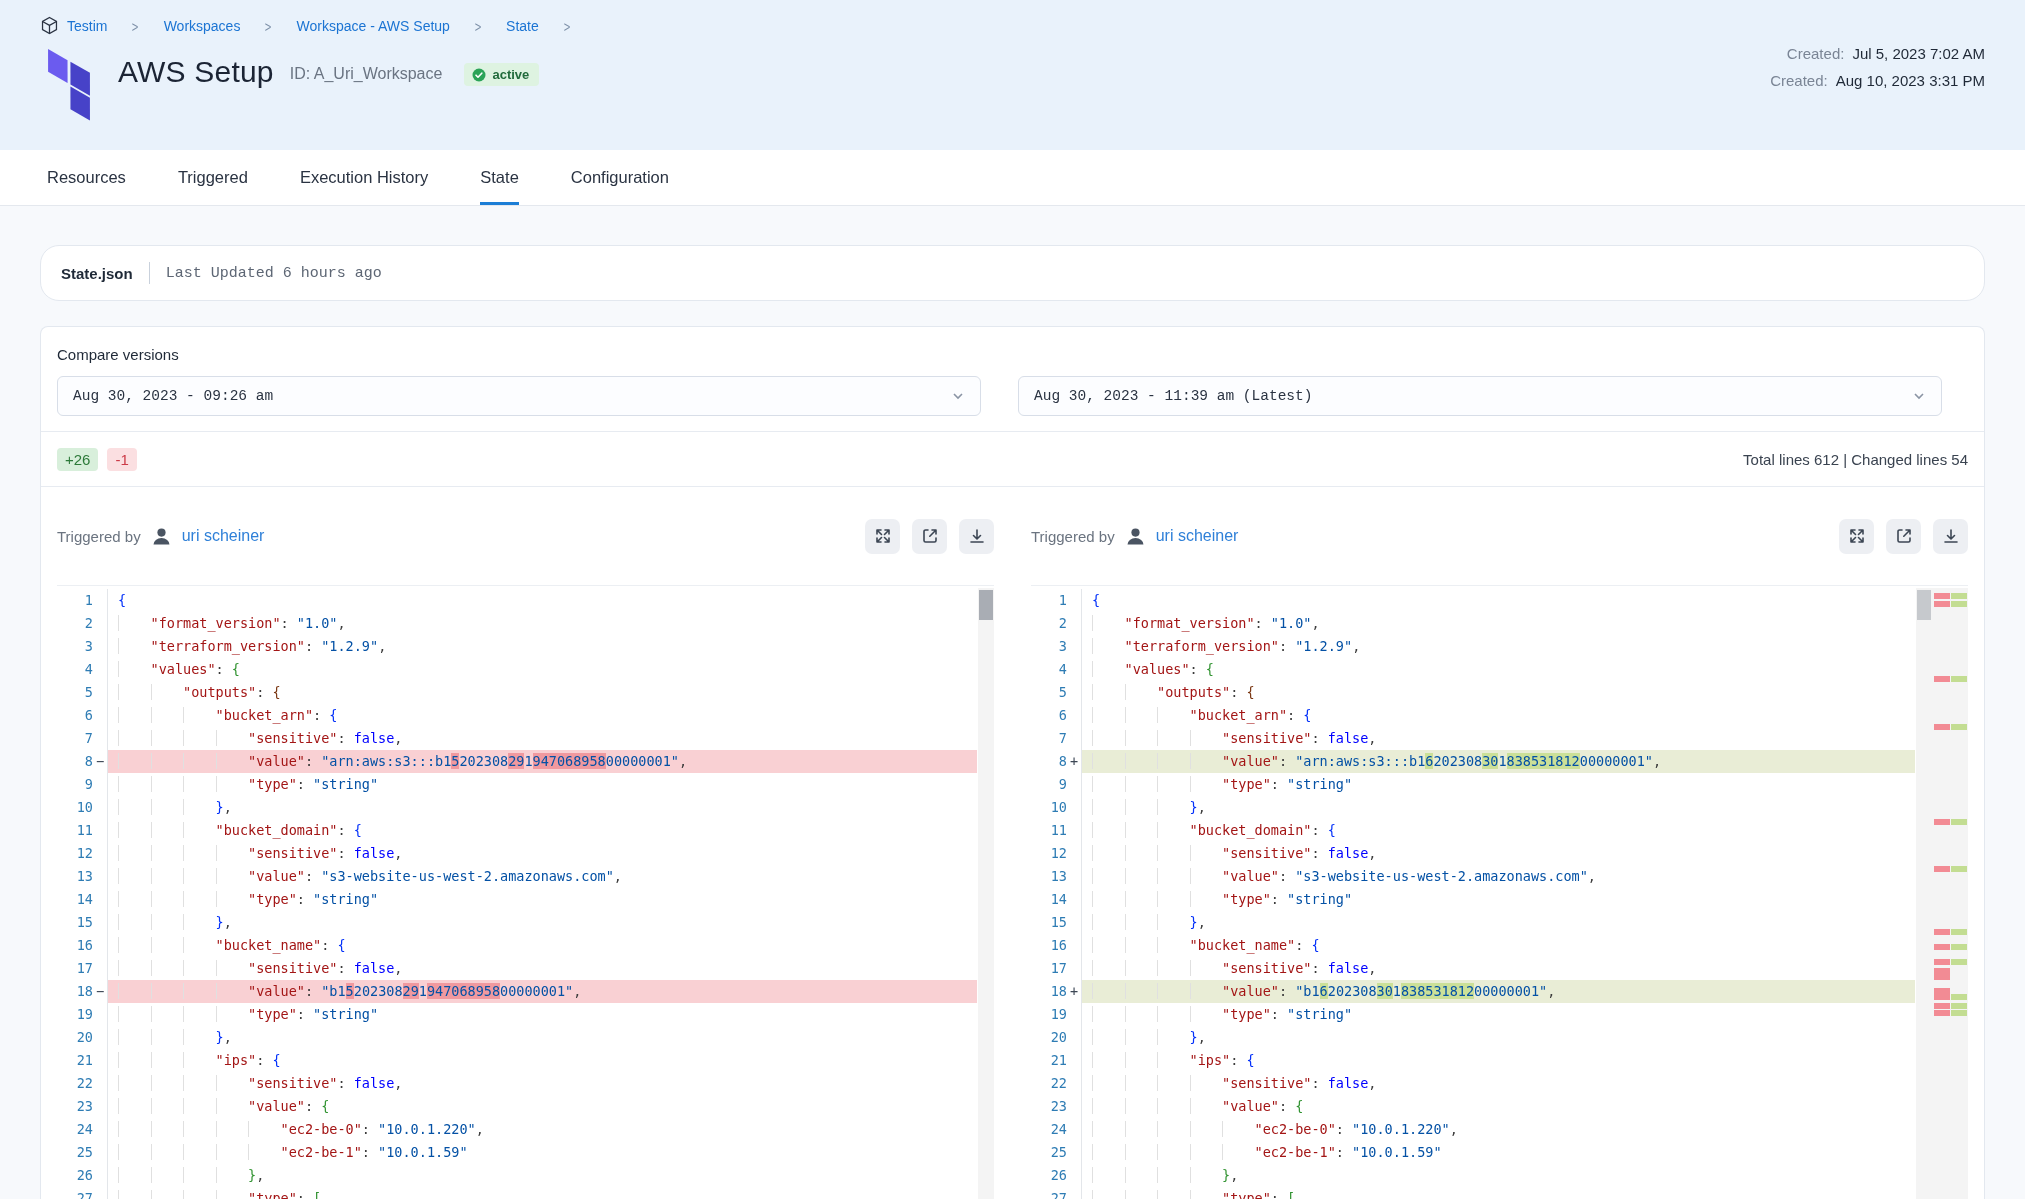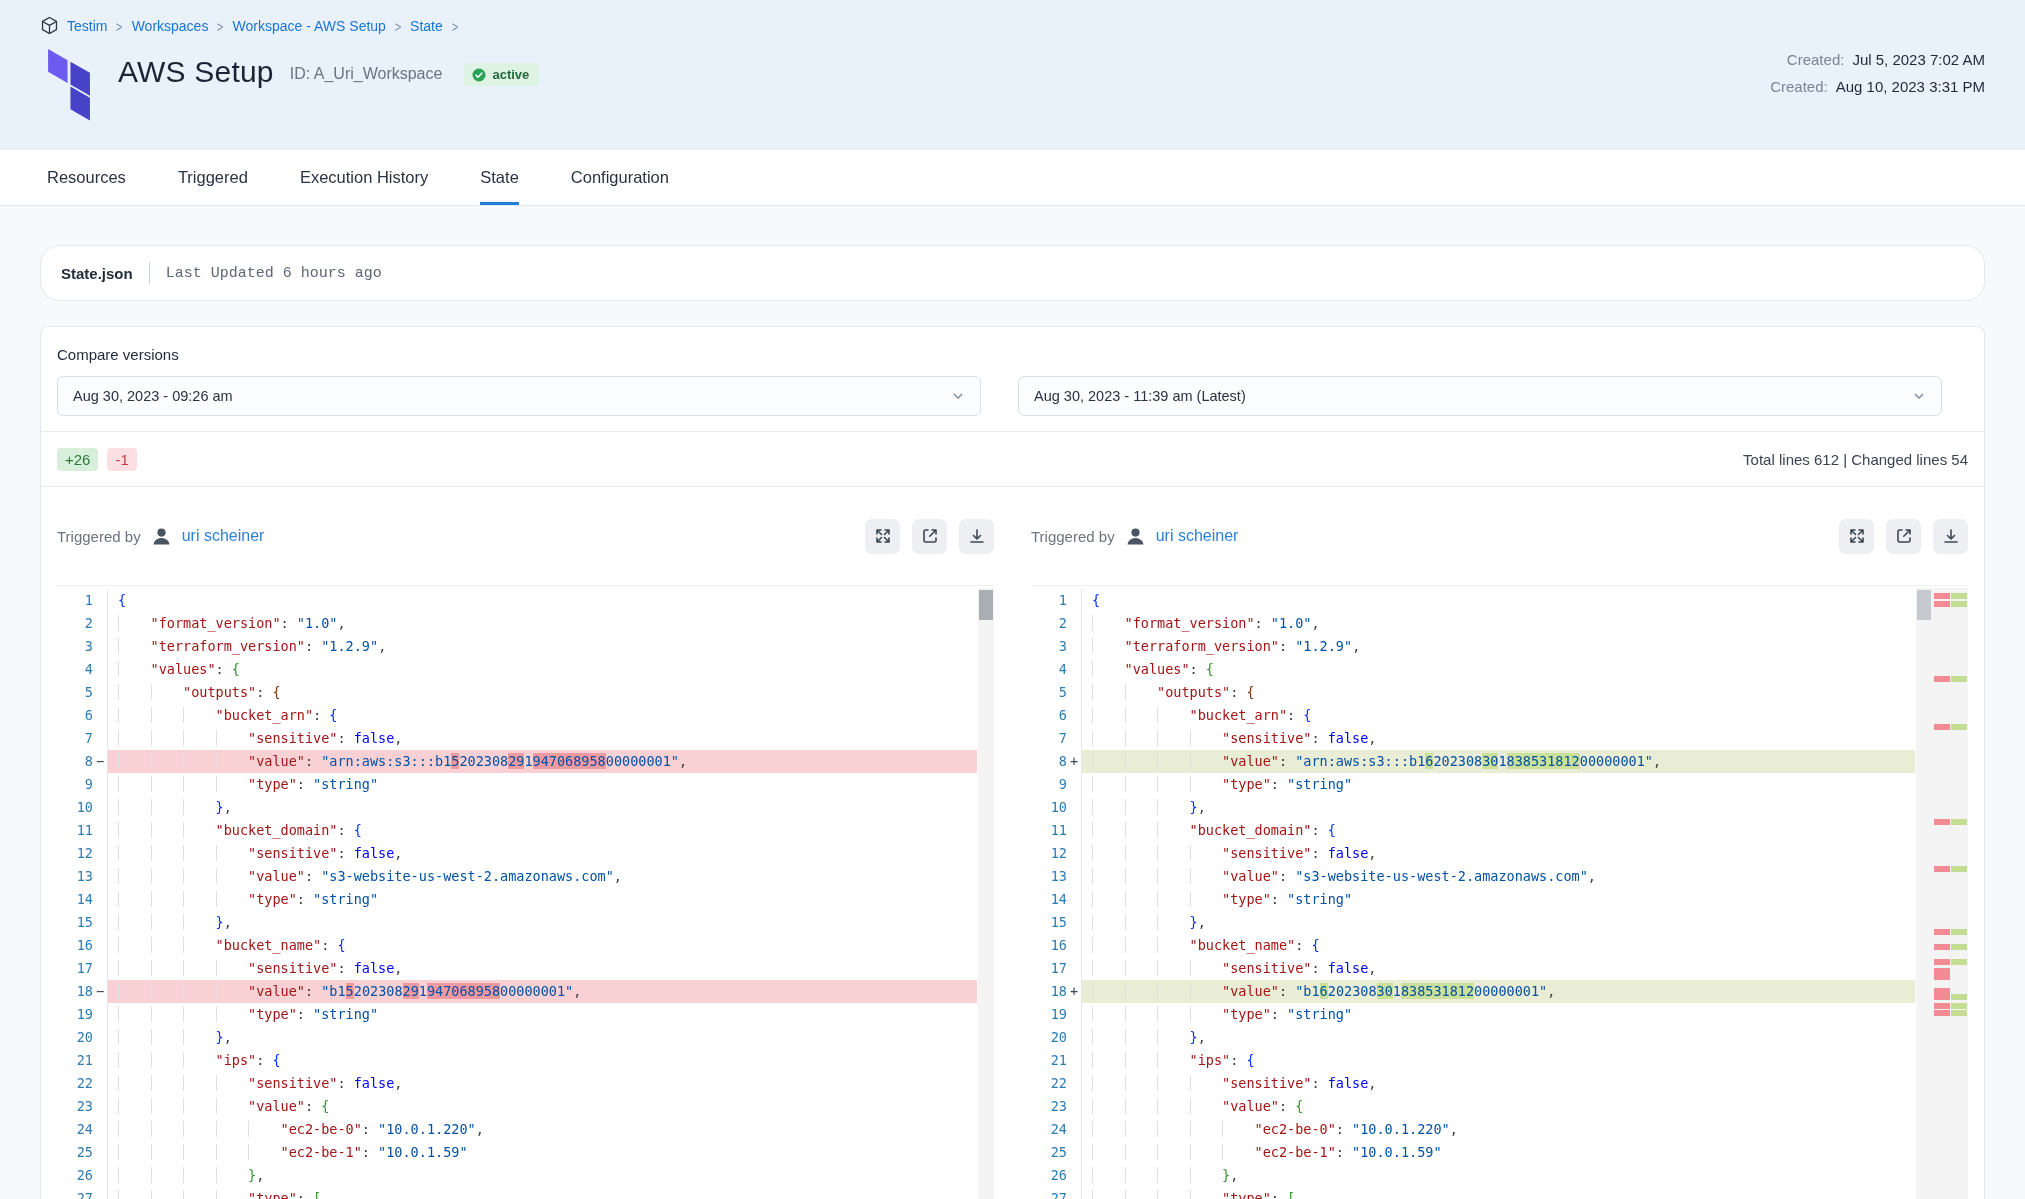--- a/index.html
+++ b/index.html
@@ -15,41 +15,41 @@
   .crumbs { display:flex; align-items:center; gap:8px; font-size:14px; }
   .crumbs .cube { display:flex; align-items:center; }
   .crumb { color:#1b74d3; cursor:pointer; }
   .csep { color:#7d90a8; font-size:14px; transform:scale(.8,1.1); }
   .title-row { display:flex; align-items:flex-start; margin-top:10px; }
   .tf-logo { margin-top:4px; }
   .h-title { font-size:30px; font-weight:500; color:#1b2434; margin:10px 0 0 20px; letter-spacing:.2px; }
   .wsid { margin:20px 4px 0 16px; font-size:16px; color:#6a7482; }
   .badge { margin:18px 0 0 18px; background:#def3e1; color:#226b3c; font-size:13px; font-weight:700;
            padding:4px 10px 4px 8px; border-radius:4px; display:inline-flex; align-items:center; gap:6px; }
-  .dates { margin-left:auto; text-align:right; font-size:15px; margin-top:6px; }
+  .dates { margin-left:auto; text-align:right; font-size:15px; margin-top:0; }
   .dr { margin-bottom:10px; }
   .dl { color:#7a8595; margin-right:8px; }
   .dv { color:#1f2937; }
   
   .tabs { background:#fff; border-bottom:1px solid #e4e8ee; padding:0 47px; display:flex; gap:52px; height:56px; }
   .tab { display:flex; align-items:center; font-size:16.5px; color:#2a3342; position:relative; cursor:pointer; }
   .tab.active::after { content:""; position:absolute; left:0; right:0; bottom:0; height:3px; background:#1c7ed6; }
   
   .main { padding:39px 40px 0 40px; }
   .card { background:#fff; border:1px solid #e3e8ef; border-radius:19px; }
   .file-card { padding:16px 20px; display:flex; align-items:center; font-size:15px; margin-bottom:25px; }
   .fname { font-weight:700; color:#1f2937; }
   .fdiv { width:1px; height:22px; background:#c9d1dc; margin:0 16px; }
   .fupd { color:#5d6674;font-family:Liberation Mono, monospace; }
   .cmp-card { border-bottom:none; border-radius:8px 8px 0 0; }
   .cmp-title { font-size:15px; font-weight:400; color:#1f2937; padding:19px 16px 13px; }
   .selects { display:flex; gap:37px; padding:0 16px 15px; }
   .select { flex:1; height:40px; border:1px solid #d8dee8; border-radius:6px; background:#fcfdff;
             display:flex; align-items:center; justify-content:space-between; padding:0 15px;
-            font-size:14.5px; color:#2a3342; cursor:pointer; }
+            font-size:14.5px; color:#2a3342; cursor:pointer;font-family:Liberation Mono, monospace; }
   .select:last-child { margin-right:26px; }
   .hr { height:1px; background:#e7ebf1; }
   .stats { display:flex; align-items:center; padding:14px 16px; height:54px; }
   .b-add { background:#d8efdb; color:#2c7a39; font-size:15px; padding:3px 8px; border-radius:4px; }
   .b-del { background:#fbdfe1; color:#cc3a47; font-size:15px; padding:3px 8px; border-radius:4px; margin-left:9px; }
   .totals { margin-left:auto; font-size:15px; color:#3a4350; }
   
   .panels { display:flex; gap:37px; padding:0 16px; }
   .panel { flex:1; min-width:0; position:relative; }
   .trig { display:flex; align-items:center; height:98px; font-size:15px; color:#6b7480; gap:10px; }
@@ -93,21 +93,21 @@
 <body>
 
 <div class="hdr">
   <div class="crumbs">
     <span class="cube">
       <svg width="19" height="19" viewBox="0 0 18 18" fill="none" stroke="#2a3342" stroke-width="1.2">
         <path d="M9 1.4l6.6 3.8v7.6L9 16.6l-6.6-3.8V5.2z"></path>
         <path d="M9 16.6V8.9M9 8.9L2.4 5.2M9 8.9l6.6-3.7"></path>
       </svg>
     </span>
-    <span id="crumbItems" style="display:flex;align-items:center;gap:8px;">
+    <span id="crumbItems" style="display:flex;align-items:center;gap:24px;">
         <span class="crumb">Testim</span>
         <span class="csep">&gt;</span>
         <span class="crumb">Workspaces</span>
         <span class="csep">&gt;</span>
         <span class="crumb">Workspace - AWS Setup</span>
         <span class="csep">&gt;</span>
         <span class="crumb">State</span>
         <span class="csep">&gt;</span>
       </span>
   </div>

